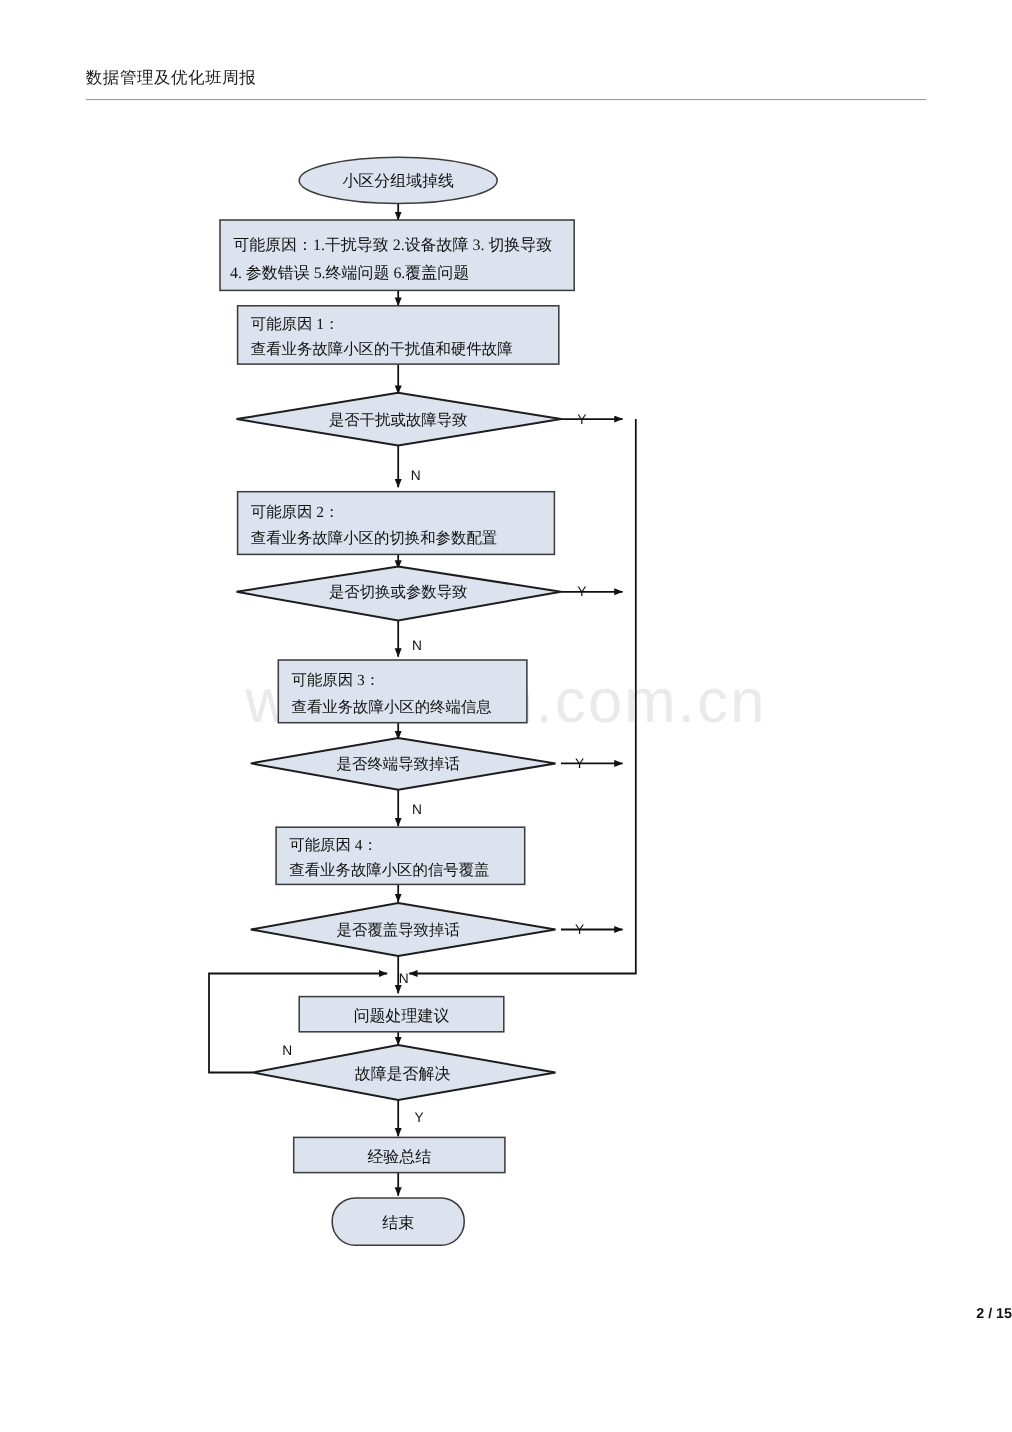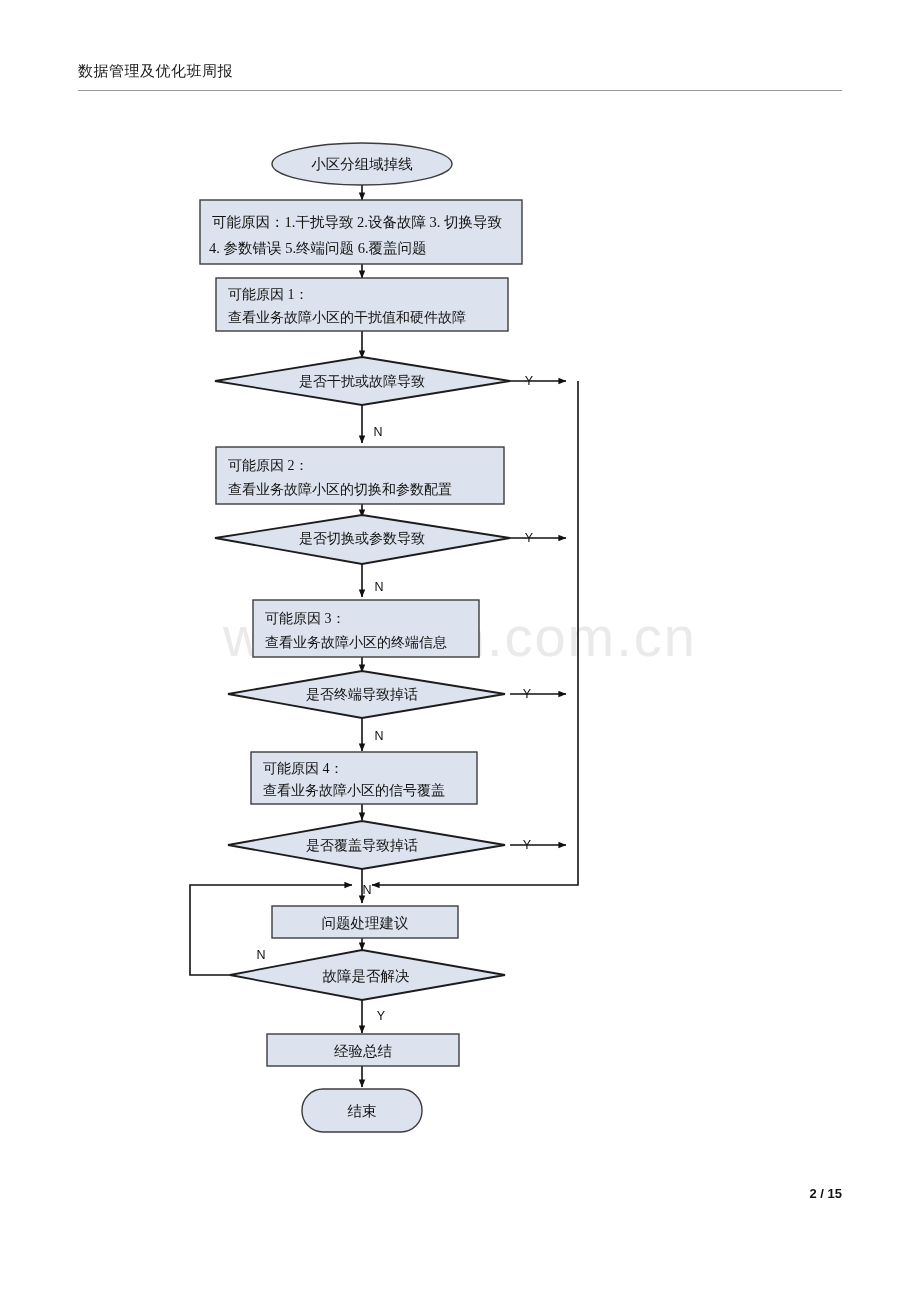--- a/index.html
+++ b/index.html
@@ -43,21 +43,20 @@
     border-top: 1px solid #9a9a9a;
   }
 
   
   #doc-footer {
     position: absolute;
     left: 0;
     top: 1186px;
     width: 920px;
     text-align: right;
-    padding-right: 78px;
     box-sizing: border-box;
     font-family: "Liberation Sans", "DejaVu Sans", sans-serif;
     font-size: 13px;
     font-weight: bold;
     color: #111111;
   }
 
   
   #watermark {
     position: absolute;

